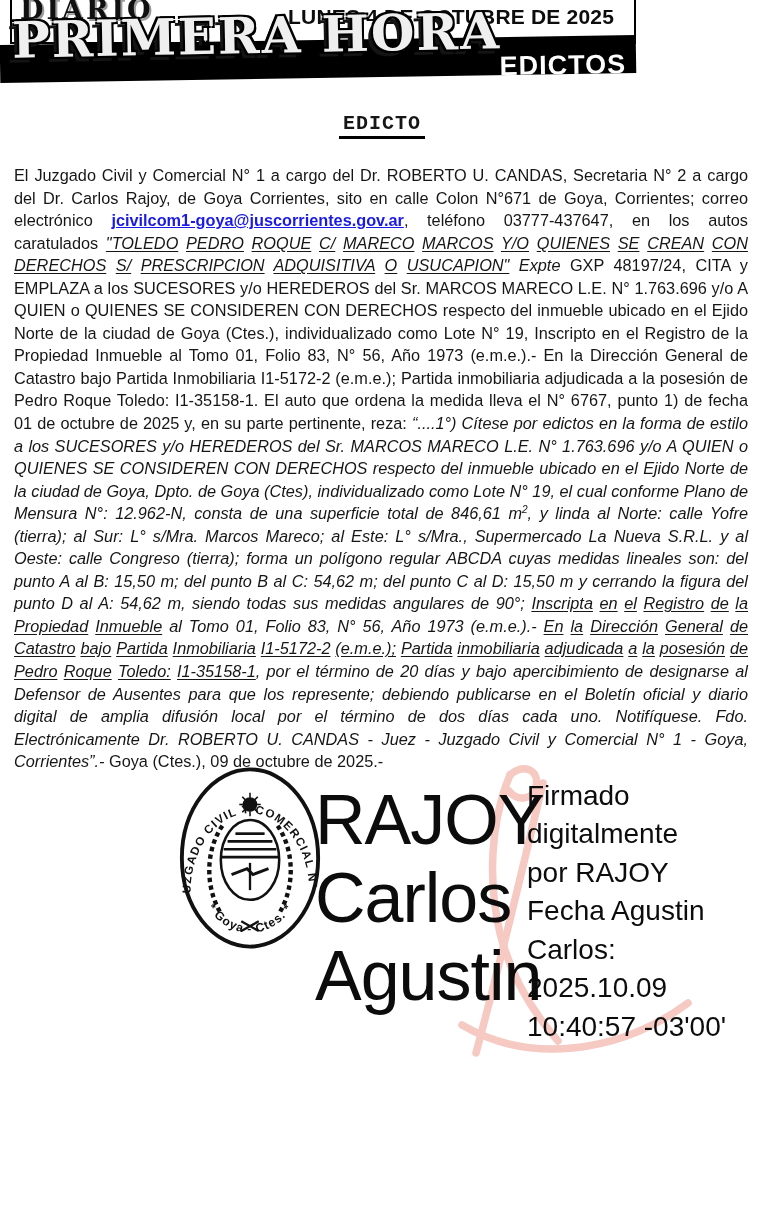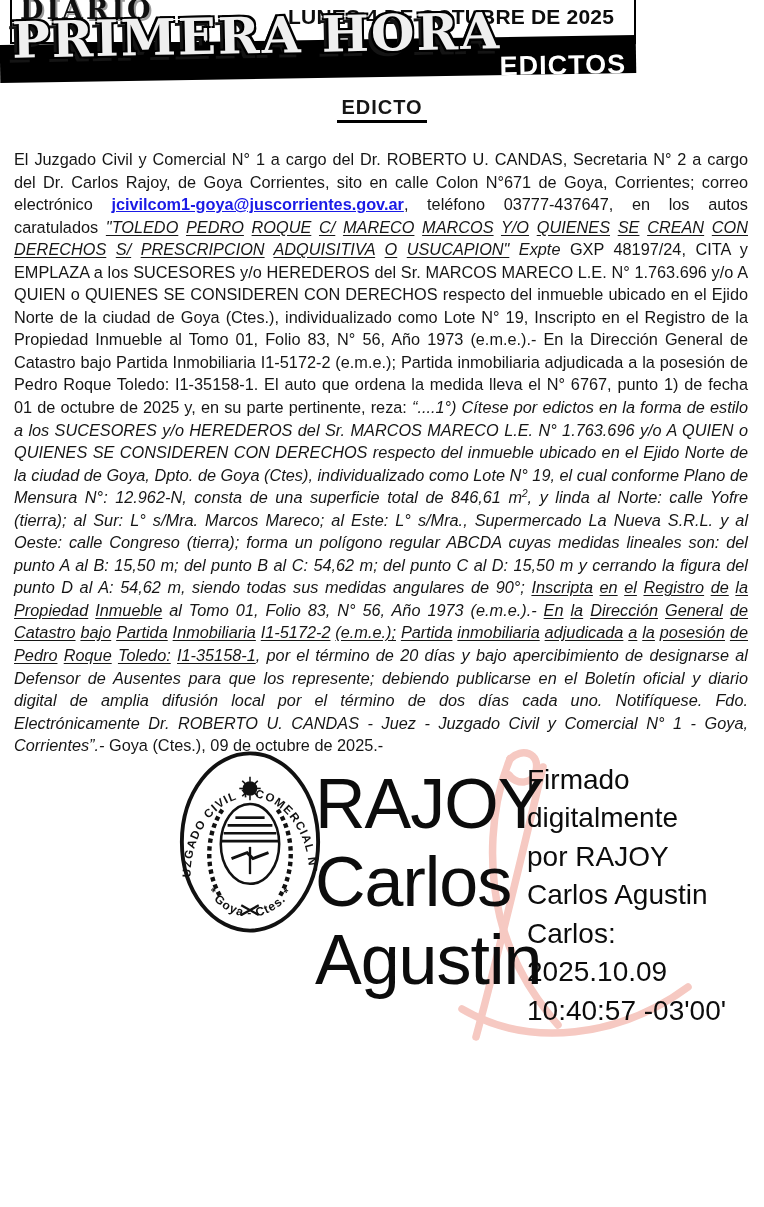--- a/index.html
+++ b/index.html
@@ -12,21 +12,21 @@
   .mast-date{position:absolute;left:288px;top:5px;font-weight:bold;font-size:21px;letter-spacing:.2px;color:#0d0d0d;white-space:nowrap;}
   .mast-strip{position:absolute;left:0;top:40px;width:636px;height:38px;background:var(--mast,#000);transform:rotate(-0.9deg);overflow:hidden;}
   .mast-edictos{position:absolute;right:10px;bottom:-7px;color:#fff;font-weight:bold;font-size:27px;letter-spacing:1px;}
   .mast-diario{position:absolute;left:20px;top:-6px;font-family:"DejaVu Serif",serif;font-weight:bold;
                font-size:27px;letter-spacing:3px;color:#101010;text-shadow:2px 2px 0 #9a9a9a;}
   .mast-ph{position:absolute;left:12px;top:6px;font-family:"DejaVu Serif",serif;font-weight:bold;
            font-size:50px;letter-spacing:2px;color:#efefef;transform:rotate(-1.1deg);white-space:nowrap;
            text-shadow:-2px -2px 0 #000,2px -2px 0 #000,-2px 2px 0 #000,2px 2px 0 #000,-5px 5px 0 #141414;}
 
   
-  .title{margin:16px 0 0;text-align:center;font-size:20px;}
+  .title{margin:32px 0 0;text-align:center;font-size:20px;font-family:Liberation Mono, monospace;}
   .title-inner{display:inline-block;font-weight:bold;letter-spacing:1px;border-bottom:3px solid #000;padding:0 4px 1px;}
 
   
   .body-text{margin:25px 16px 0 14px;text-align:justify;font-size:16.3px;line-height:22.55px;}
   .b{font-weight:normal}
   .i{font-style:italic}
   .uw{text-decoration:underline;text-underline-offset:2px;}
   .lnk{color:var(--link,#1a1ae6);text-decoration:underline;cursor:pointer;font-weight:bold;}
   .body-text sup{font-size:.62em;line-height:0;vertical-align:super;}
 
@@ -114,20 +114,20 @@
       <path d="M 62,14 C 42,62 40,122 52,172 C 62,212 82,248 110,280"></path>
       <path d="M 95,22 C 78,92 55,192 28,292"></path>
       <path d="M 62,14 C 74,2 92,8 88,26 C 85,40 68,40 61,30"></path>
       <path d="M 14,264 C 82,304 172,292 240,242"></path>
     </svg>
 
     <div class="sig-right">
       <div>Firmado</div>
       <div>digitalmente</div>
       <div>por RAJOY</div>
-      <div>Carlos Agustin</div>
+      <div>Fecha Agustin</div>
       <div>Carlos:</div>
       <div>2025.10.09</div>
       <div>10:40:57 -03'00'</div>
     </div>
   </div>
 
 </div>
 
 </body></html>

